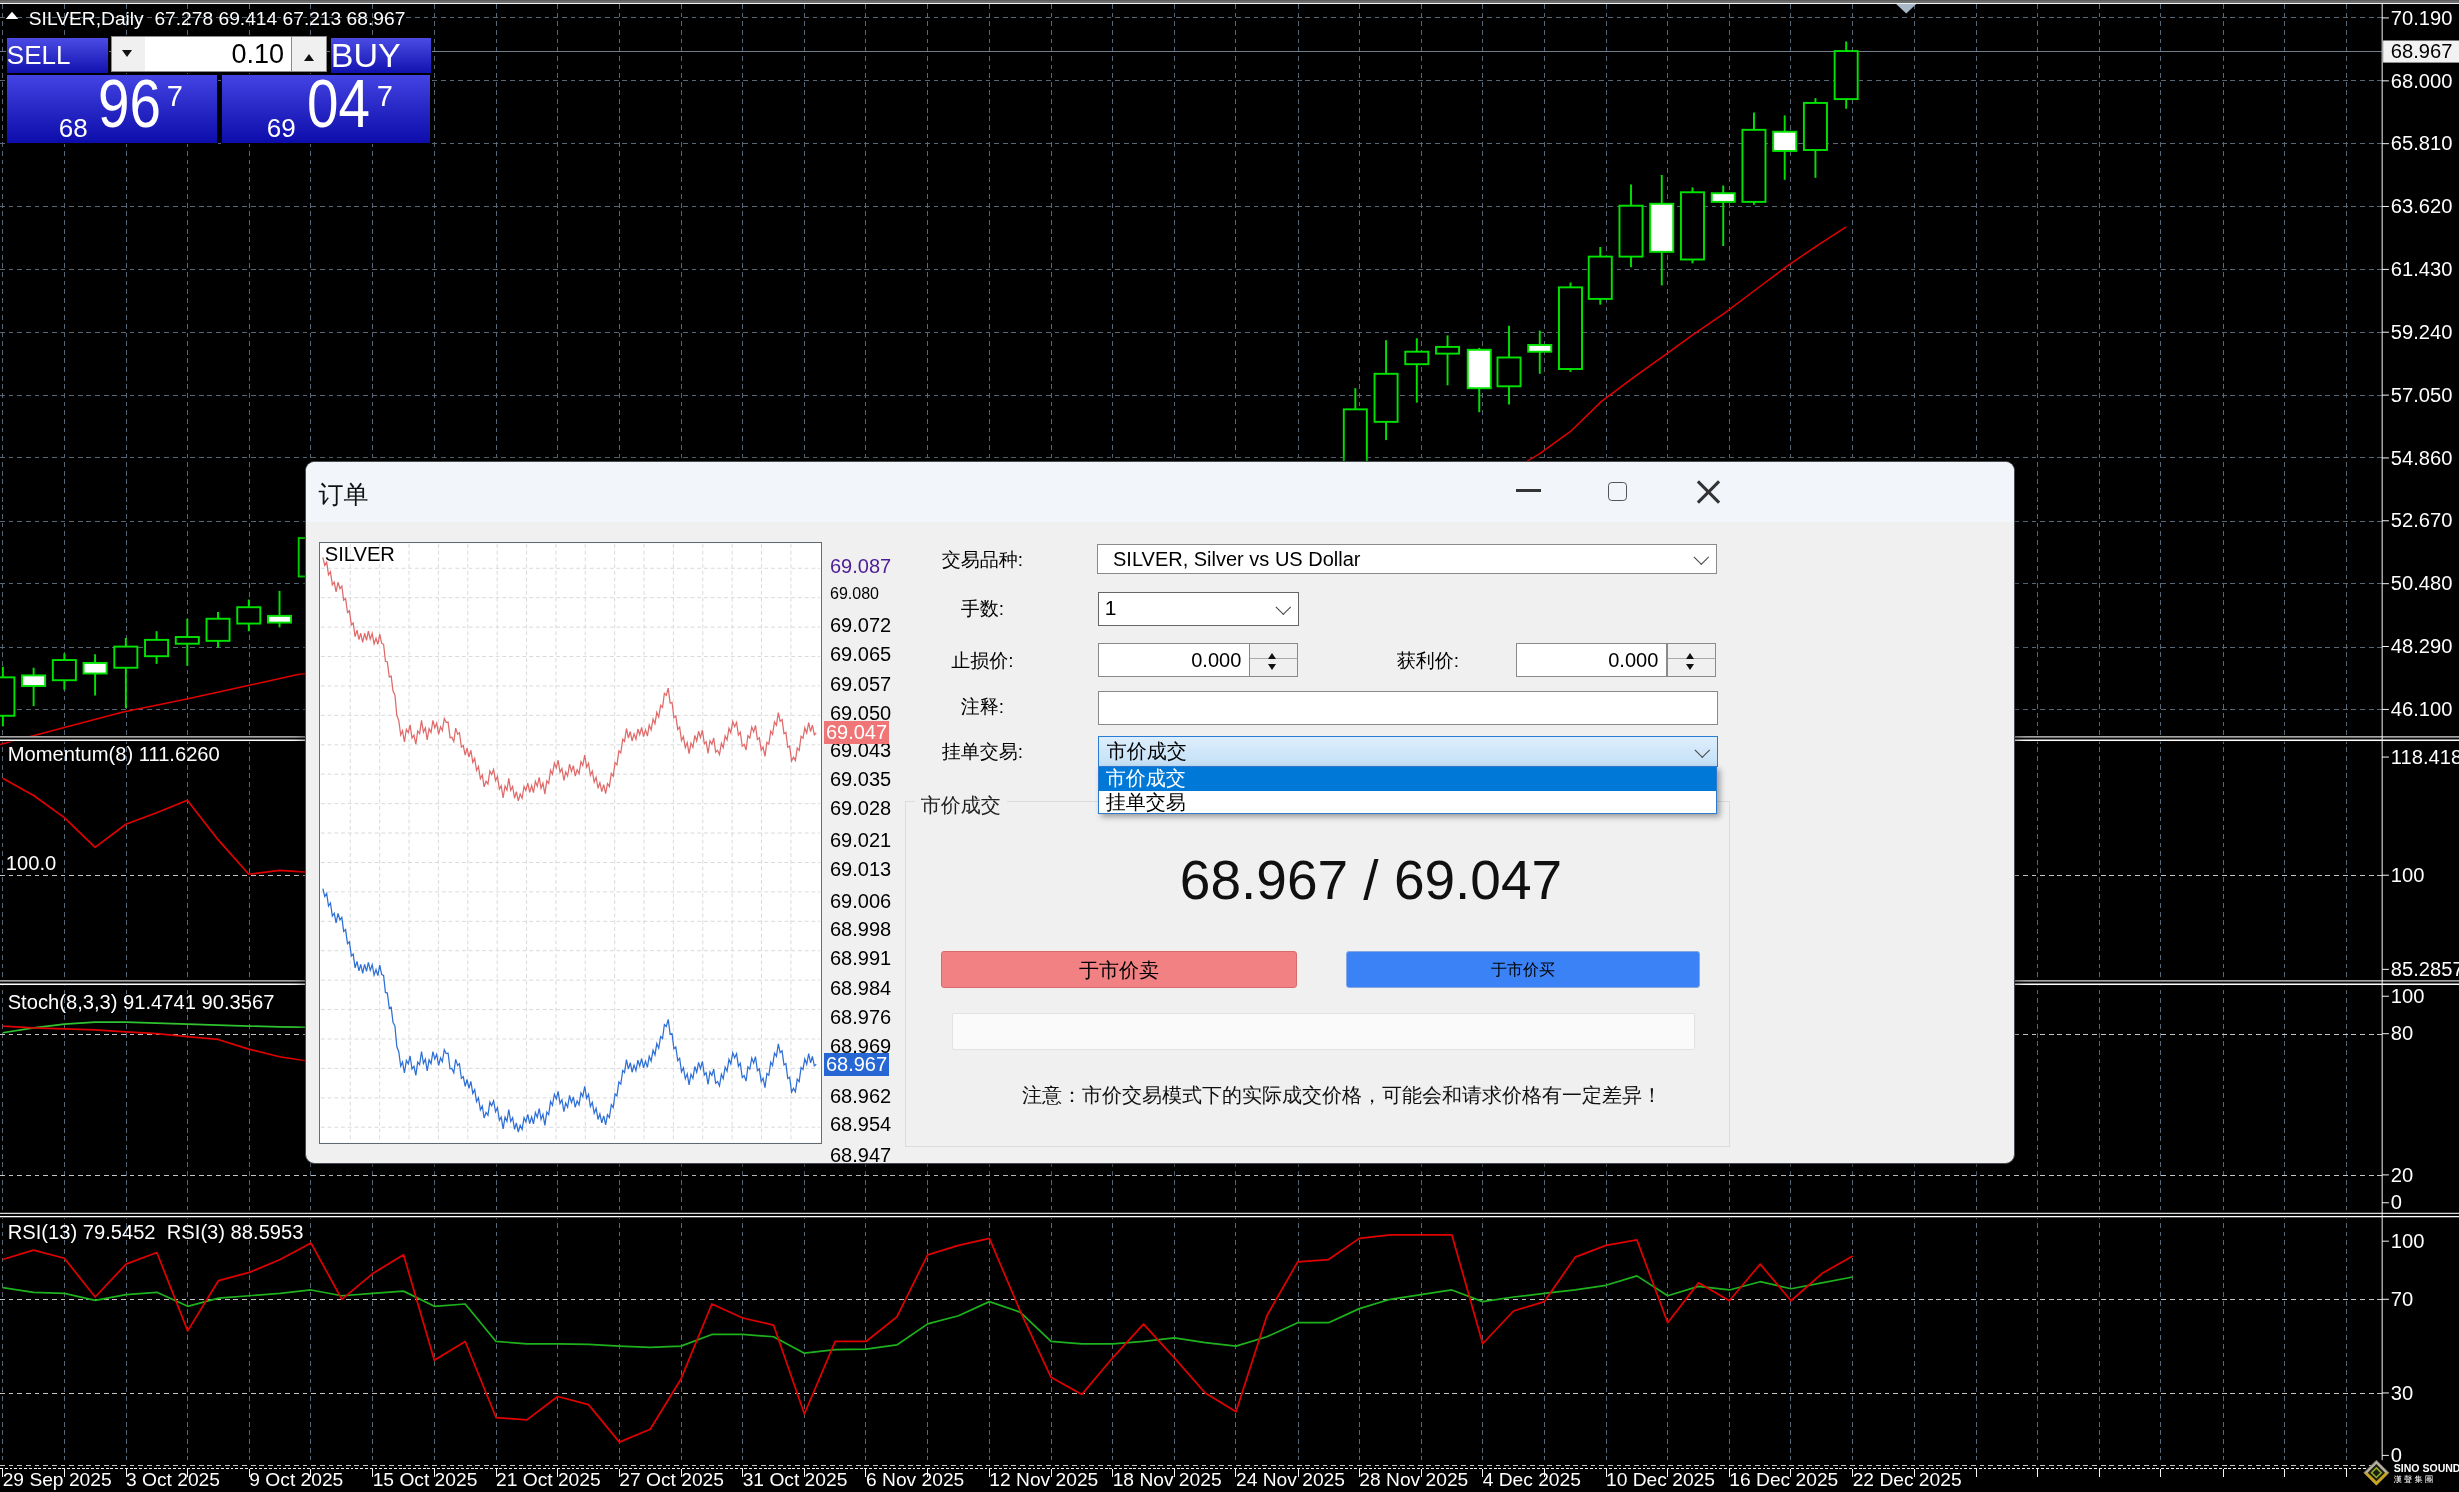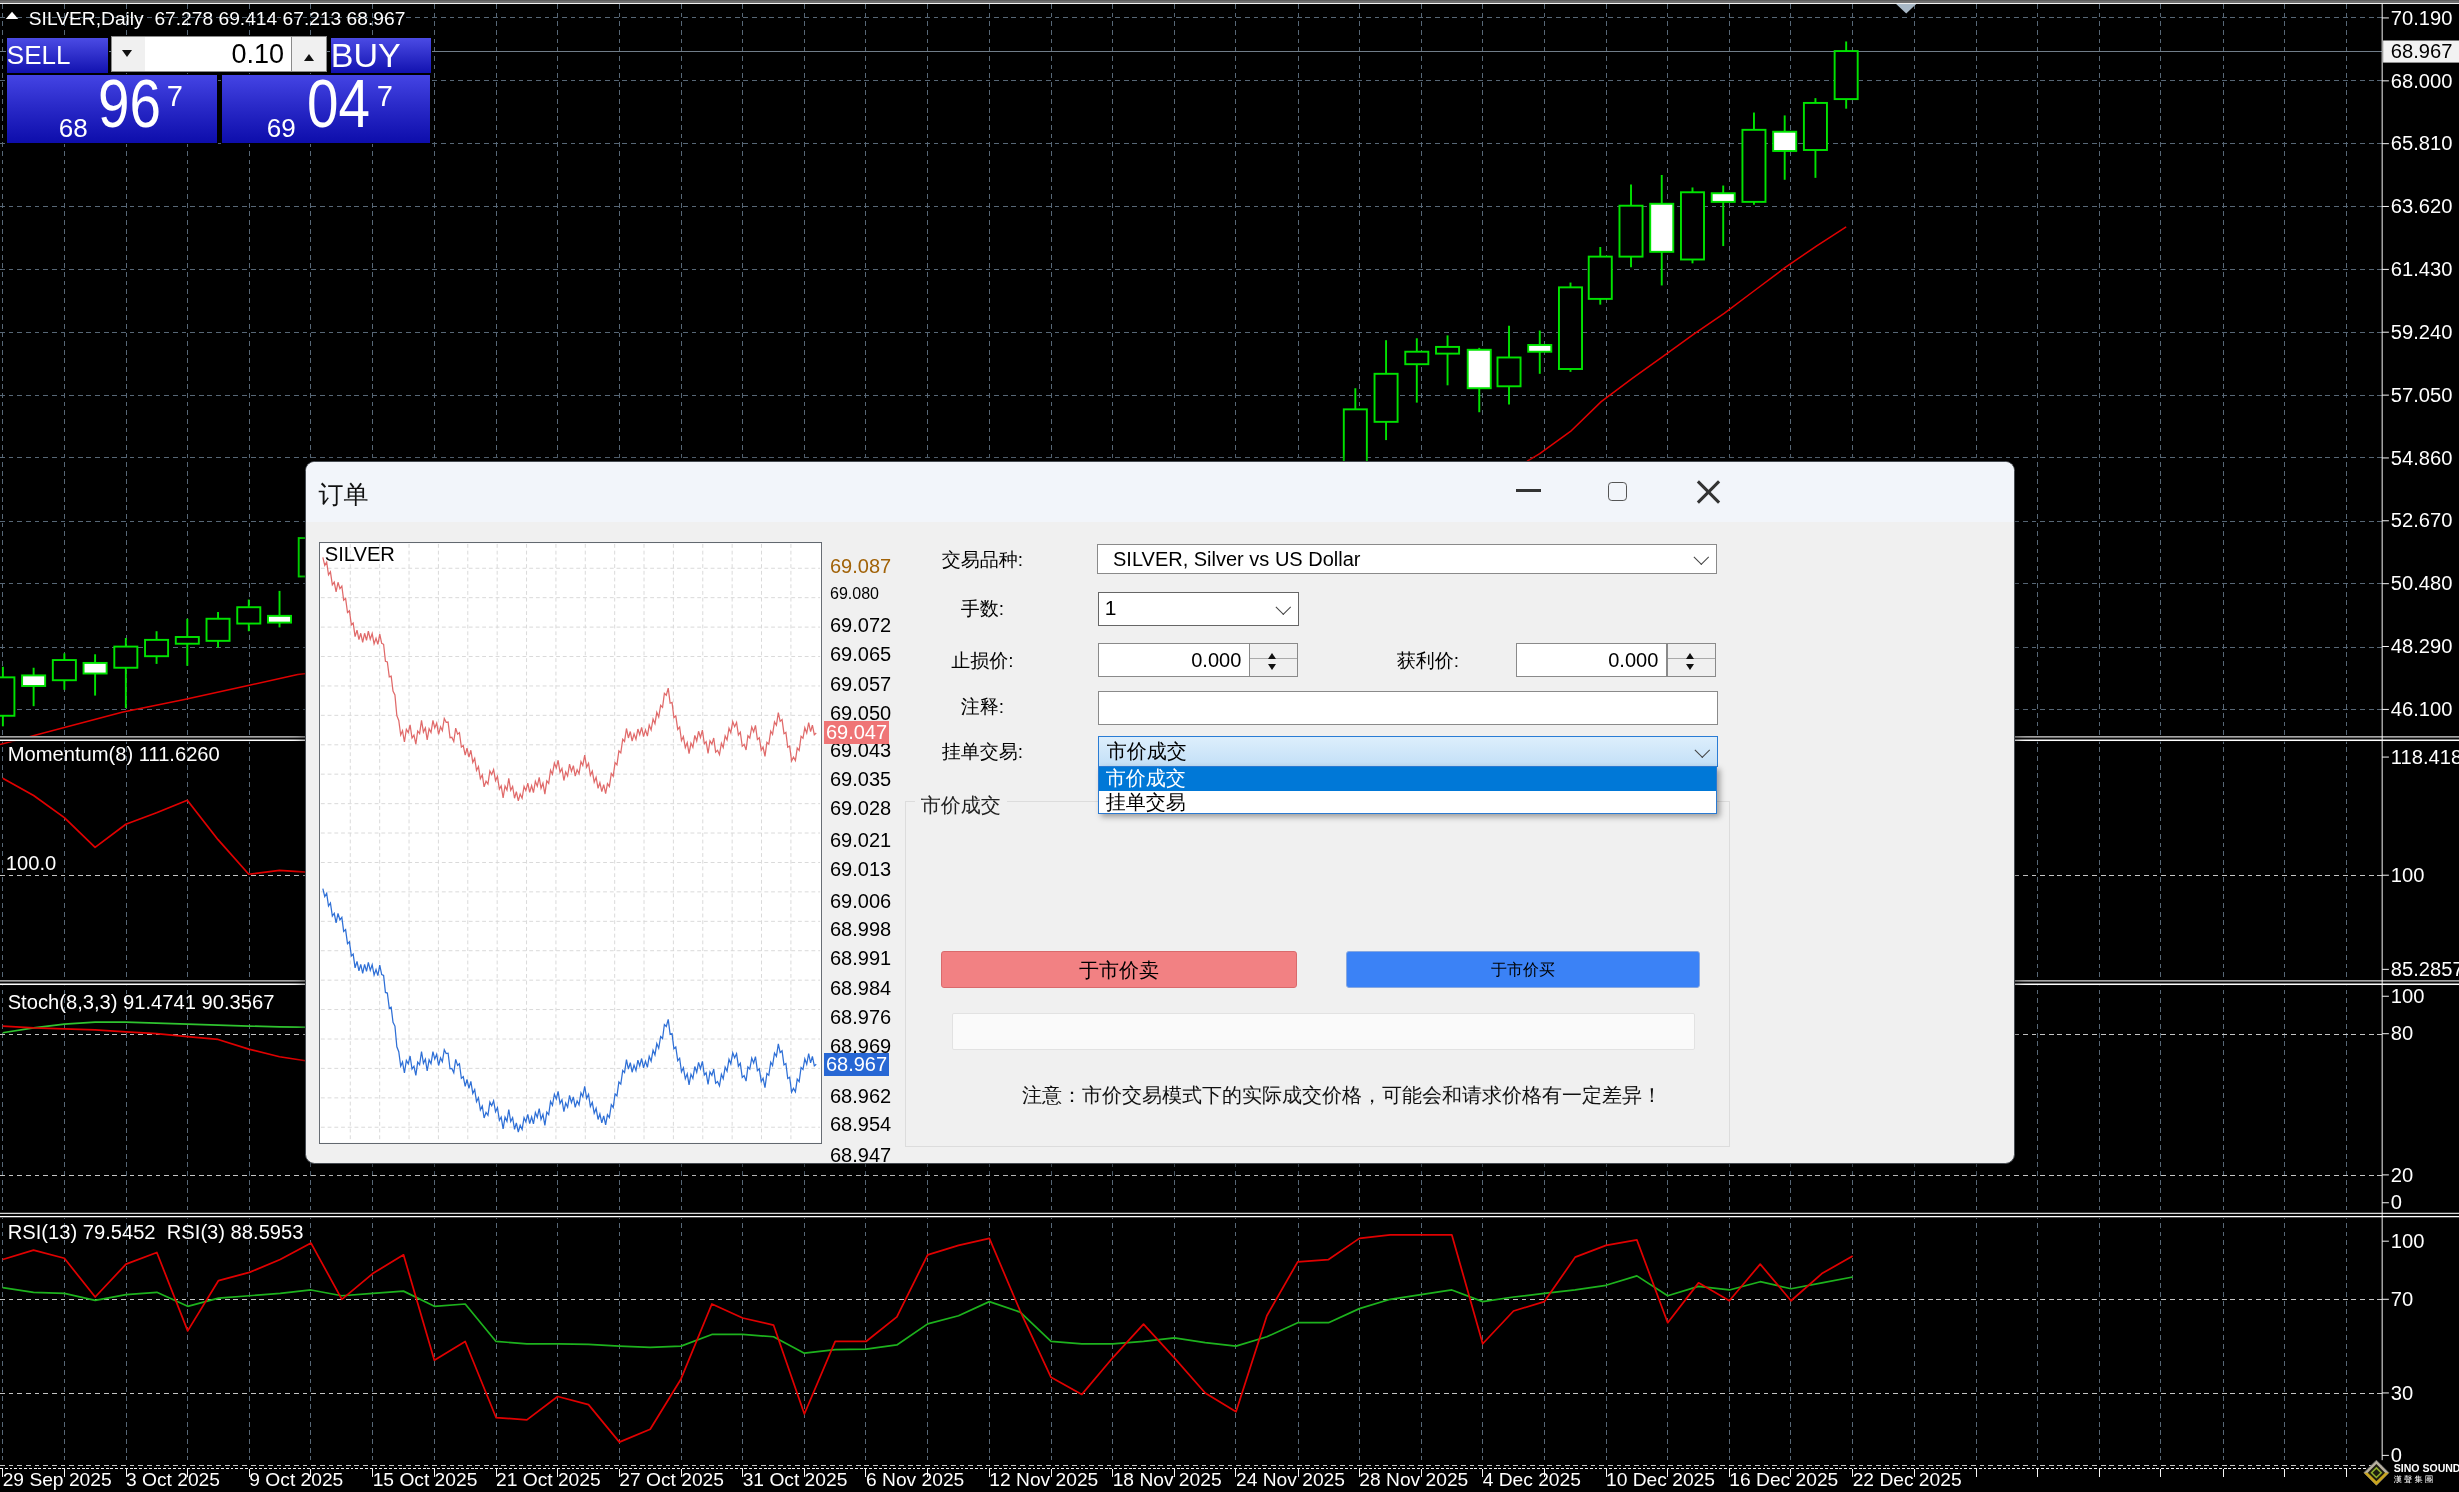--- a/index.html
+++ b/index.html
@@ -325,21 +325,21 @@
       <line x1="2" y1="456.4" x2="522" y2="456.4" stroke="#d8d8d8" stroke-width="1" stroke-dasharray="4 3"></line>
       <line x1="2" y1="487.0" x2="522" y2="487.0" stroke="#d8d8d8" stroke-width="1" stroke-dasharray="4 3"></line>
       <line x1="2" y1="517.7" x2="522" y2="517.7" stroke="#d8d8d8" stroke-width="1" stroke-dasharray="4 3"></line>
       <line x1="2" y1="548.3" x2="522" y2="548.3" stroke="#d8d8d8" stroke-width="1" stroke-dasharray="4 3"></line>
       <line x1="2" y1="579.0" x2="522" y2="579.0" stroke="#d8d8d8" stroke-width="1" stroke-dasharray="4 3"></line>
       <line x1="2" y1="609.6" x2="522" y2="609.6" stroke="#d8d8d8" stroke-width="1" stroke-dasharray="4 3"></line>
       <polyline points="4.0,16.0 6.0,24.3 8.0,20.9 9.9,34.1 11.9,31.0 13.9,44.6 15.9,41.7 17.8,51.8 19.8,41.9 21.8,48.6 23.8,45.9 25.7,60.6 27.7,58.7 29.7,73.4 31.7,71.5 33.7,86.2 35.6,84.3 37.6,98.5 39.6,91.8 41.6,101.7 43.5,95.0 45.5,104.4 47.5,95.0 49.5,102.3 51.4,92.9 53.4,101.2 55.4,95.3 57.4,106.1 59.4,100.3 61.3,106.6 63.3,95.8 65.3,105.5 67.3,106.5 69.2,124.2 71.2,124.8 73.2,140.5 75.2,139.6 77.1,155.3 79.1,159.2 81.1,180.8 83.1,185.9 85.1,201.0 87.0,196.6 89.0,208.1 91.0,195.0 93.0,198.5 94.9,190.4 96.9,204.1 98.9,201.1 100.9,210.6 102.8,196.8 104.8,199.5 106.8,185.7 108.8,198.0 110.8,193.7 112.7,206.0 114.7,194.4 116.7,198.4 118.7,185.8 120.6,193.6 122.6,188.6 124.6,200.3 126.6,192.4 128.5,196.4 130.5,183.8 132.5,187.8 134.5,187.5 136.5,203.8 138.4,203.4 140.4,207.8 142.4,193.9 144.4,200.1 146.3,198.5 148.3,213.6 150.3,212.0 152.3,222.0 154.2,214.7 156.2,224.1 158.2,216.9 160.2,229.5 162.2,225.4 164.1,238.0 166.1,233.9 168.1,246.5 170.1,242.5 172.0,255.0 174.0,249.1 176.0,252.1 178.0,238.4 179.9,242.1 181.9,237.0 183.9,248.5 185.9,244.2 187.9,257.4 189.8,254.0 191.8,266.4 193.8,254.1 195.8,258.4 197.7,246.1 199.7,258.6 201.7,254.6 203.7,266.9 205.6,260.0 207.6,269.6 209.6,262.6 211.6,266.9 213.6,254.6 215.5,258.9 217.5,251.2 219.5,260.8 221.5,253.7 223.4,261.0 225.4,249.3 227.4,254.3 229.4,245.1 231.3,256.5 233.3,251.2 235.3,262.6 237.3,248.8 239.3,251.5 241.2,237.7 243.2,241.8 245.2,230.2 247.2,235.2 249.1,227.3 251.1,239.9 253.1,235.9 255.1,248.4 257.0,239.4 259.0,243.7 261.0,231.4 263.0,238.9 265.0,233.0 266.9,243.8 268.9,237.2 270.9,241.3 272.9,228.7 274.8,232.8 276.8,221.9 278.8,234.5 280.8,230.4 282.7,243.0 284.7,238.6 286.7,250.1 288.7,245.0 290.7,256.5 292.6,250.6 294.6,260.0 296.6,252.7 298.6,262.1 300.5,251.6 302.5,254.6 304.5,241.0 306.5,244.0 308.4,229.8 310.4,232.0 312.4,217.5 314.4,219.7 316.4,205.4 318.3,207.7 320.3,194.2 322.3,204.1 324.3,197.4 326.2,207.3 328.2,199.8 330.2,205.6 332.2,194.8 334.1,200.7 336.1,193.0 338.1,202.7 340.1,195.7 342.1,202.2 344.0,190.7 346.0,195.8 348.0,184.3 350.0,189.2 351.9,177.4 353.9,182.3 355.9,170.1 357.9,172.2 359.8,157.6 361.8,159.6 363.8,152.2 365.8,167.9 367.8,167.1 369.7,182.9 371.7,181.0 373.7,195.2 375.7,192.7 377.6,206.9 379.6,202.6 381.6,214.1 383.6,208.9 385.5,220.5 387.5,209.4 389.5,213.8 391.5,201.4 393.5,207.3 395.4,197.1 397.4,203.6 399.4,195.9 401.4,210.2 403.3,207.9 405.3,220.1 407.3,207.0 409.3,210.5 411.2,204.1 413.2,218.8 415.2,216.9 417.2,221.5 419.2,209.5 421.1,214.1 423.1,201.9 425.1,206.2 427.1,193.9 429.0,198.6 431.0,187.1 433.0,192.3 435.0,187.9 436.9,201.0 438.9,198.0 440.9,212.7 442.9,210.8 444.9,216.6 446.8,201.8 448.8,204.1 450.8,192.6 452.8,197.7 454.7,191.0 456.7,205.7 458.7,203.8 460.7,217.0 462.6,213.5 464.6,223.3 466.6,208.6 468.6,210.5 470.6,196.9 472.5,200.4 474.5,187.3 476.5,190.8 478.5,177.7 480.4,186.8 482.4,184.9 484.4,199.6 486.4,198.3 488.3,213.8 490.3,212.5 492.3,228.0 494.3,224.1 496.3,227.7 498.2,214.5 500.2,217.1 502.2,202.4 504.2,204.4 506.1,193.4 508.1,199.0 510.1,188.0 512.1,197.5 514.0,190.8 516.0,200.7 518.0,199.0" fill="none" stroke="#e06a6a" stroke-width="1.3"></polyline>
       <polyline points="4.0,361.0 6.0,369.3 8.0,365.9 9.9,379.1 11.9,376.0 13.9,389.6 15.9,386.7 17.8,396.8 19.8,386.9 21.8,393.6 23.8,390.9 25.7,405.6 27.7,403.7 29.7,418.4 31.7,416.5 33.7,431.2 35.6,429.3 37.6,443.5 39.6,436.8 41.6,446.7 43.5,440.0 45.5,449.4 47.5,440.0 49.5,447.3 51.4,437.9 53.4,446.2 55.4,440.3 57.4,451.1 59.4,445.3 61.3,451.6 63.3,440.8 65.3,450.5 67.3,451.5 69.2,469.2 71.2,469.8 73.2,485.5 75.2,484.6 77.1,500.3 79.1,504.2 81.1,525.8 83.1,530.9 85.1,546.0 87.0,541.6 89.0,553.1 91.0,540.0 93.0,543.5 94.9,535.4 96.9,549.1 98.9,546.1 100.9,555.6 102.8,541.8 104.8,544.5 106.8,530.7 108.8,543.0 110.8,538.7 112.7,551.0 114.7,539.4 116.7,543.4 118.7,530.8 120.6,538.6 122.6,533.6 124.6,545.3 126.6,537.4 128.5,541.4 130.5,528.8 132.5,532.8 134.5,532.5 136.5,548.8 138.4,548.4 140.4,552.8 142.4,538.9 144.4,545.1 146.3,543.5 148.3,558.6 150.3,557.0 152.3,567.0 154.2,559.7 156.2,569.1 158.2,561.9 160.2,574.5 162.2,570.4 164.1,583.0 166.1,578.9 168.1,591.5 170.1,587.5 172.0,600.0 174.0,594.1 176.0,597.1 178.0,583.4 179.9,587.1 181.9,582.0 183.9,593.5 185.9,589.2 187.9,602.4 189.8,599.0 191.8,611.4 193.8,599.1 195.8,603.4 197.7,591.1 199.7,603.6 201.7,599.6 203.7,611.9 205.6,605.0 207.6,614.6 209.6,607.6 211.6,611.9 213.6,599.6 215.5,603.9 217.5,596.2 219.5,605.8 221.5,598.7 223.4,606.0 225.4,594.3 227.4,599.3 229.4,590.1 231.3,601.5 233.3,596.2 235.3,607.6 237.3,593.8 239.3,596.5 241.2,582.7 243.2,586.8 245.2,575.2 247.2,580.2 249.1,572.3 251.1,584.9 253.1,580.9 255.1,593.4 257.0,584.4 259.0,588.7 261.0,576.4 263.0,583.9 265.0,578.0 266.9,588.8 268.9,582.2 270.9,586.3 272.9,573.7 274.8,577.8 276.8,566.9 278.8,579.5 280.8,575.4 282.7,588.0 284.7,583.6 286.7,595.1 288.7,590.0 290.7,601.5 292.6,595.6 294.6,605.0 296.6,597.7 298.6,607.1 300.5,596.6 302.5,599.6 304.5,586.0 306.5,589.0 308.4,574.8 310.4,577.0 312.4,562.5 314.4,564.7 316.4,550.4 318.3,552.7 320.3,539.2 322.3,549.1 324.3,542.4 326.2,552.3 328.2,544.8 330.2,550.6 332.2,539.8 334.1,545.7 336.1,538.0 338.1,547.7 340.1,540.7 342.1,547.2 344.0,535.7 346.0,540.8 348.0,529.3 350.0,534.2 351.9,522.4 353.9,527.3 355.9,515.1 357.9,517.2 359.8,502.6 361.8,504.6 363.8,497.2 365.8,512.9 367.8,512.1 369.7,527.9 371.7,526.0 373.7,540.2 375.7,537.7 377.6,551.9 379.6,547.6 381.6,559.1 383.6,553.9 385.5,565.5 387.5,554.4 389.5,558.8 391.5,546.4 393.5,552.3 395.4,542.1 397.4,548.6 399.4,540.9 401.4,555.2 403.3,552.9 405.3,565.1 407.3,552.0 409.3,555.5 411.2,549.1 413.2,563.8 415.2,561.9 417.2,566.5 419.2,554.5 421.1,559.1 423.1,546.9 425.1,551.2 427.1,538.9 429.0,543.6 431.0,532.1 433.0,537.3 435.0,532.9 436.9,546.0 438.9,543.0 440.9,557.7 442.9,555.8 444.9,561.6 446.8,546.8 448.8,549.1 450.8,537.6 452.8,542.7 454.7,536.0 456.7,550.7 458.7,548.8 460.7,562.0 462.6,558.5 464.6,568.3 466.6,553.6 468.6,555.5 470.6,541.9 472.5,545.4 474.5,532.3 476.5,535.8 478.5,522.7 480.4,531.8 482.4,529.9 484.4,544.6 486.4,543.3 488.3,558.8 490.3,557.5 492.3,573.0 494.3,569.1 496.3,572.7 498.2,559.5 500.2,562.1 502.2,547.4 504.2,549.4 506.1,538.4 508.1,544.0 510.1,533.0 512.1,542.5 514.0,535.8 516.0,545.7 518.0,544.0" fill="none" stroke="#2e6fd6" stroke-width="1.3"></polyline>
       <text x="6" y="20" font-size="21" fill="#000">SILVER</text>
     </svg>
-  <div style="position:absolute;left:524px;top:93px;font-size:20px;color:#a16207">69.087</div>
+  <div style="position:absolute;left:524px;top:93px;font-size:20px;color:#4c1d95">69.087</div>
     <div style="position:absolute;left:524px;top:123px;font-size:16px;color:#000">69.080</div>
     <div style="position:absolute;left:524px;top:152px;font-size:20px;color:#000">69.072</div>
     <div style="position:absolute;left:524px;top:181px;font-size:20px;color:#000">69.065</div>
     <div style="position:absolute;left:524px;top:211px;font-size:20px;color:#000">69.057</div>
     <div style="position:absolute;left:524px;top:240px;font-size:20px;color:#000">69.050</div>
     <div style="position:absolute;left:524px;top:277px;font-size:20px;color:#000">69.043</div>
     <div style="position:absolute;left:524px;top:306px;font-size:20px;color:#000">69.035</div>
     <div style="position:absolute;left:524px;top:335px;font-size:20px;color:#000">69.028</div>
     <div style="position:absolute;left:524px;top:367px;font-size:20px;color:#000">69.021</div>
     <div style="position:absolute;left:524px;top:396px;font-size:20px;color:#000">69.013</div>
@@ -375,20 +375,21 @@
     <div class="abs" style="left:0;top:0;width:47px;height:15.4px;border-bottom:1px solid #aaa"></div>
     <div class="abs" style="left:18px;top:4.8px;border:4.8px solid transparent;border-bottom:6.7px solid #111"></div>
     <div class="abs" style="left:18px;top:20px;border:4.8px solid transparent;border-top:6.7px solid #111"></div>
   </div>
   <div class="abs" style="left:792px;top:229px;width:620px;height:34px;background:#fff;border:1px solid #8a8a8a"></div>
   <div class="abs" style="left:792px;top:274px;width:620px;height:31px;background:linear-gradient(#ddeefc,#c3e0f7);border:1px solid #2a7cd4;font-size:20px;color:#000;line-height:29px;padding-left:7.7px">市价成交<div class="chev"></div></div>
 
   <div class="abs" style="left:599px;top:339px;width:825px;height:346px;border:1px solid #dcdcdc"></div>
   <div class="abs" style="left:609px;top:330px;font-size:20px;color:#222;background:#f0f0f0;padding:0 5.8px">市价成交</div>
 
+  <div class="abs" style="left:796px;top:386px;width:538px;font-size:55px;color:#101010;text-align:center">68.967 / 69.047</div>
 
   <div class="abs" style="left:635px;top:489px;width:356px;height:37px;background:#f28183;border:1px solid #d96a6c;border-radius:2.9px;font-size:20px;color:#000;text-align:center;line-height:36px">于市价卖</div>
   <div class="abs" style="left:1040px;top:489px;width:354px;height:37px;background:#3b82f6;border:1px solid #86a7e0;border-radius:2.9px;font-size:16px;color:#000;text-align:center;line-height:36px">于市价买</div>
   <div class="abs" style="left:646px;top:551px;width:743px;height:37px;background:#fafafa;border:1px solid #e2e2e2;border-radius:1.9px"></div>
   <div class="abs" style="left:493px;top:620px;width:1086px;font-size:20px;color:#111;text-align:center">注意：市价交易模式下的实际成交价格，可能会和请求价格有一定差异！</div>
 </div>
 
 <div class="abs" style="left:1098px;top:766px;width:619px;height:48px;background:#fff;border:1px solid #2a7ad2;box-shadow:2.9px 2.9px 5.8px rgba(0,0,0,.35)">
   <div class="abs" style="left:0;top:0;width:100%;height:24px;background:#0078d7;color:#fff;font-size:20px;line-height:23px;padding-left:6.7px">市价成交</div>
   <div class="abs" style="left:0;top:24px;width:100%;height:24px;color:#000;font-size:20px;line-height:23px;padding-left:6.7px">挂单交易</div>

